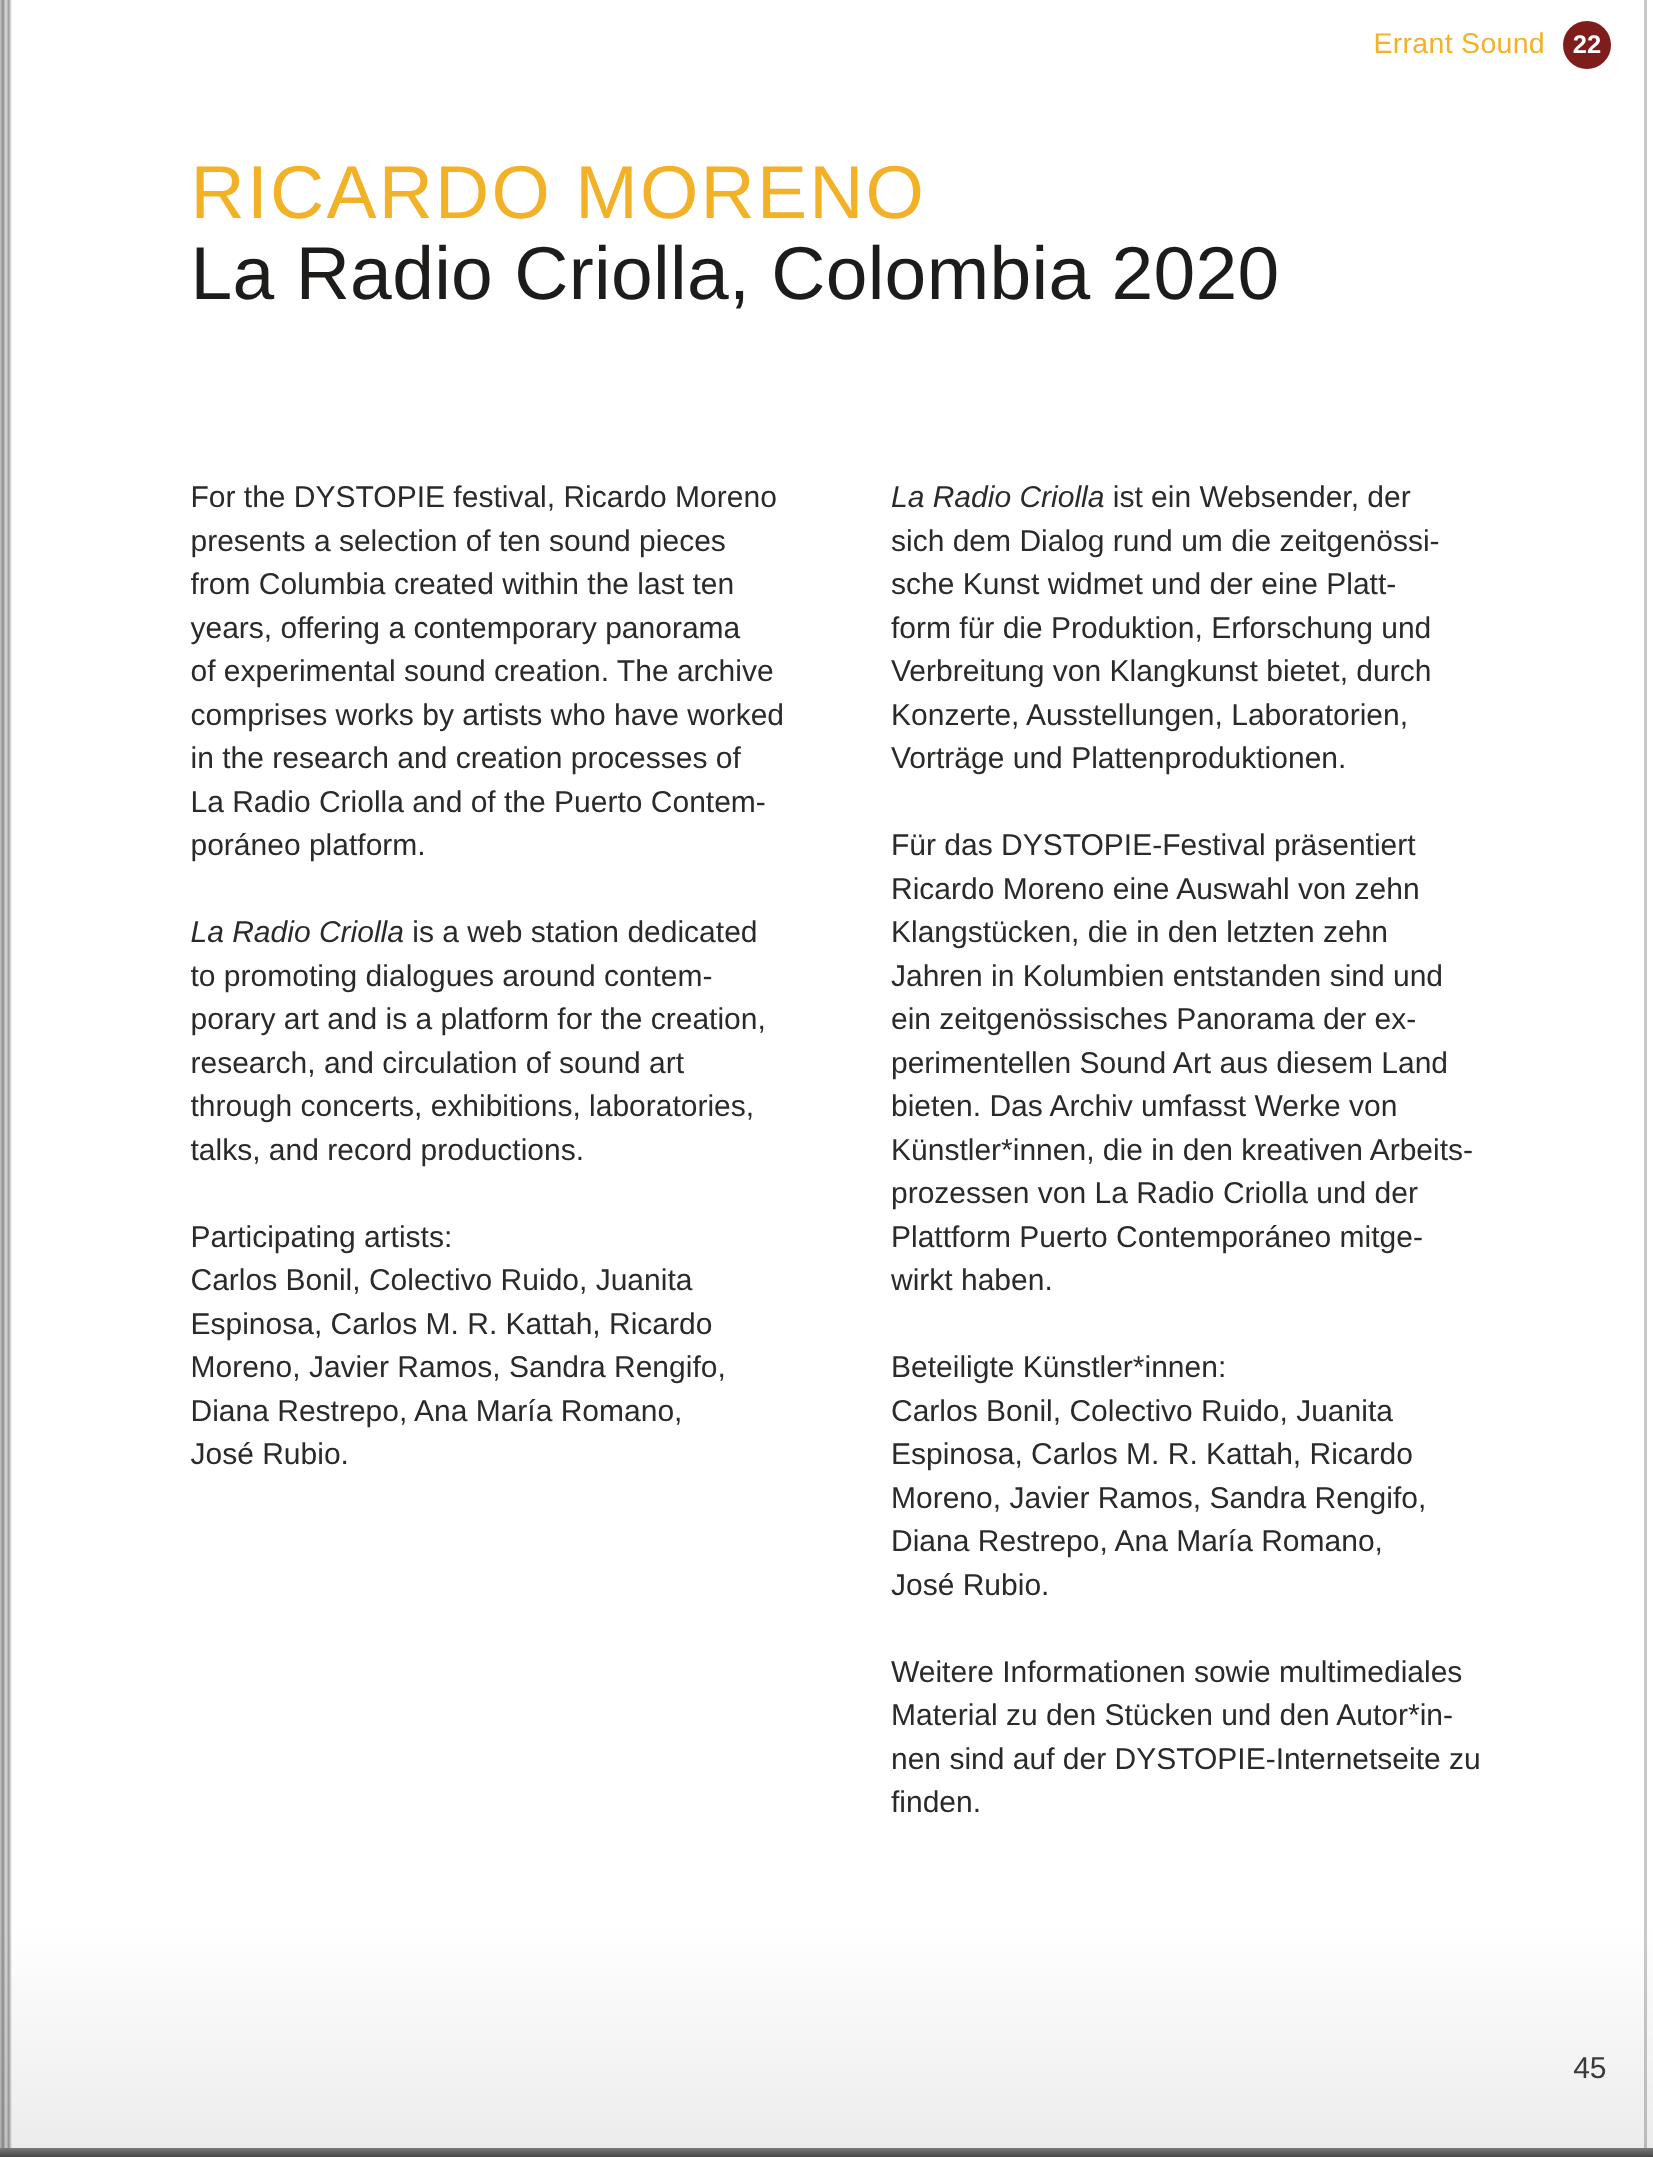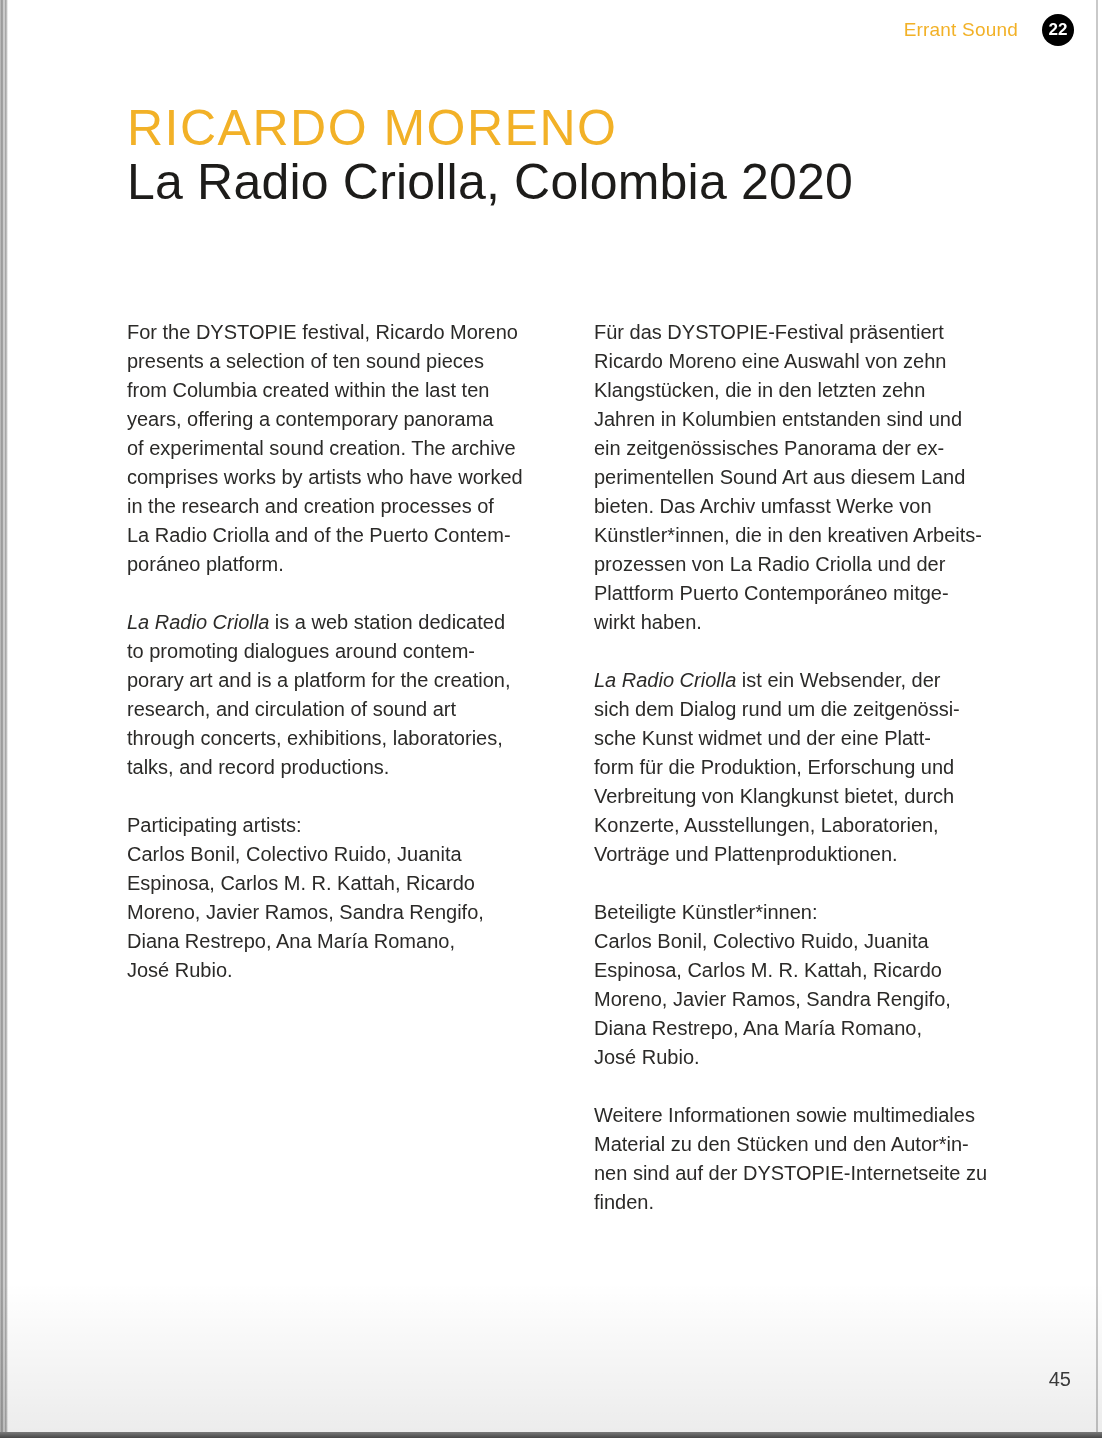--- a/index.html
+++ b/index.html
@@ -48,32 +48,32 @@
     background: linear-gradient(to bottom, #7a7a7a, #474747);
   }
 
   
   .header {
     position: absolute;
     top: 14px;
     right: 28px;
     display: flex;
     align-items: center;
-    gap: 24px;
+    gap: 12px;
   }
   .brand {
     color: var(--accent, #f2b127);
     font-size: 19px;
     letter-spacing: 0.2px;
   }
   .badge {
     width: 32px;
     height: 32px;
     border-radius: 50%;
-    background: #000000;
+    background: #7f1d1d;
     color: #ffffff;
     font-size: 17px;
     font-weight: bold;
     display: flex;
     align-items: center;
     justify-content: center;
   }
 
   
   main {
@@ -168,38 +168,38 @@
 talks, and record productions.</span></p>
     <p>Participating artists:
 Carlos Bonil, Colectivo Ruido, Juanita
 Espinosa, Carlos M. R. Kattah, Ricardo
 Moreno, Javier Ramos, Sandra Rengifo,
 Diana Restrepo, Ana María Romano,
 José Rubio.</p>
   </section>
 
   <section class="col col-de">
+    <p><span class="italic-lead">La Radio Criolla</span><span> ist ein Websender, der
+sich dem Dialog rund um die zeitgenössi-
+sche Kunst widmet und der eine Platt-
+form für die Produktion, Erforschung und
+Verbreitung von Klangkunst bietet, durch
+Konzerte, Ausstellungen, Laboratorien,
+Vorträge und Plattenproduktionen.</span></p>
     <p>Für das DYSTOPIE-Festival präsentiert
 Ricardo Moreno eine Auswahl von zehn
 Klangstücken, die in den letzten zehn
 Jahren in Kolumbien entstanden sind und
 ein zeitgenössisches Panorama der ex-
 perimentellen Sound Art aus diesem Land
 bieten. Das Archiv umfasst Werke von
 Künstler*innen, die in den kreativen Arbeits-
 prozessen von La Radio Criolla und der
 Plattform Puerto Contemporáneo mitge-
 wirkt haben.</p>
-    <p><span class="italic-lead">La Radio Criolla</span><span> ist ein Websender, der
-sich dem Dialog rund um die zeitgenössi-
-sche Kunst widmet und der eine Platt-
-form für die Produktion, Erforschung und
-Verbreitung von Klangkunst bietet, durch
-Konzerte, Ausstellungen, Laboratorien,
-Vorträge und Plattenproduktionen.</span></p>
     <p>Beteiligte Künstler*innen:
 Carlos Bonil, Colectivo Ruido, Juanita
 Espinosa, Carlos M. R. Kattah, Ricardo
 Moreno, Javier Ramos, Sandra Rengifo,
 Diana Restrepo, Ana María Romano,
 José Rubio.</p>
     <p>Weitere Informationen sowie multimediales
 Material zu den Stücken und den Autor*in-
 nen sind auf der DYSTOPIE-Internetseite zu
 finden.</p>

